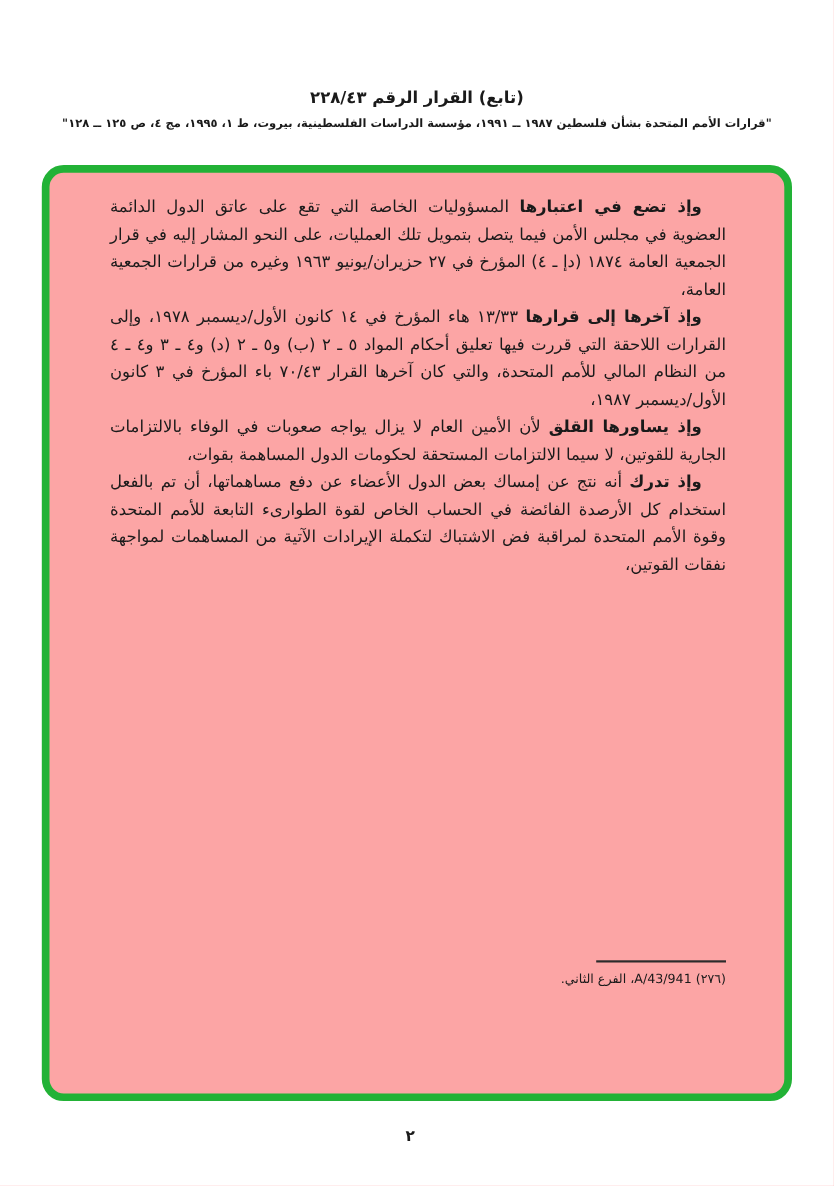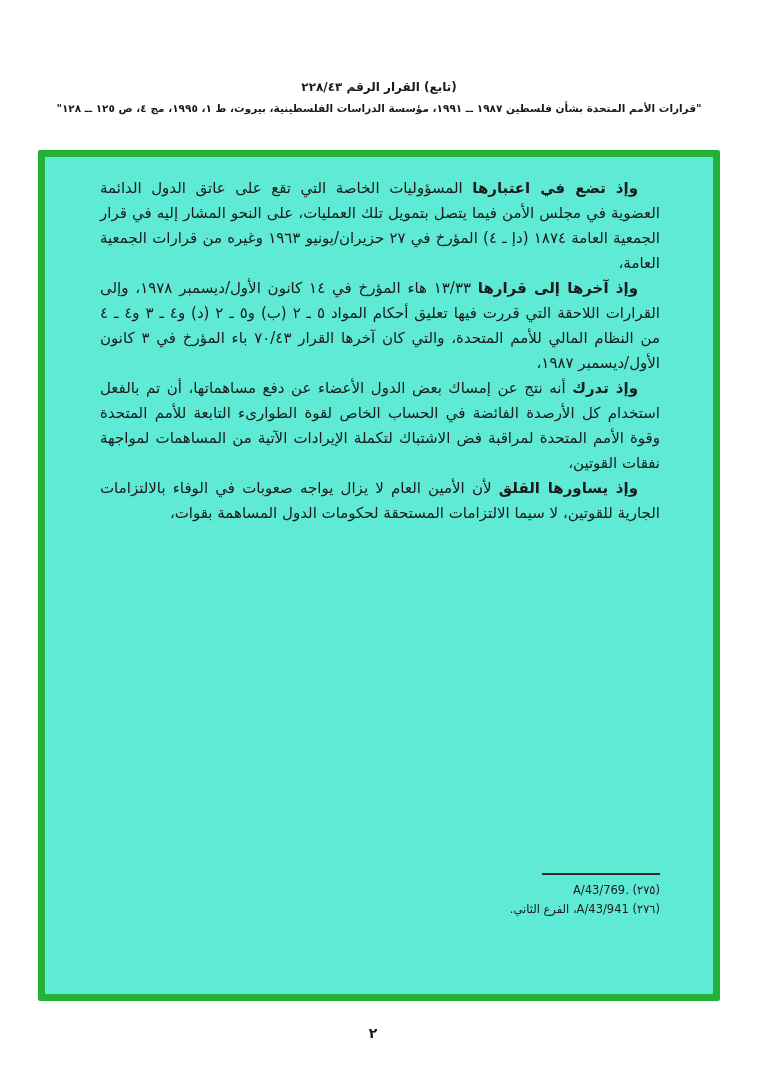--- a/index.html
+++ b/index.html
@@ -3,28 +3,28 @@
 <meta charset="utf-8">
 <style>
   html, body { margin:0; padding:0; }
   body {
     width:758px; height:1078px; position:relative;
     background:#ffffff; overflow:hidden;
     font-family:"DejaVu Sans", sans-serif;
     color:#1a1a1a;
   }
   .header { position:absolute; top:0; left:0; right:0; text-align:center; direction:rtl; }
-  .doc-title { margin-top:80px; font-size:12px; font-weight:bold; letter-spacing:0.5px; }
+  .doc-title { margin-top:80px; font-size:15px; font-weight:bold; letter-spacing:0.5px; }
   .doc-source { margin-top:8px; font-size:10.5px; font-weight:bold; }
 
   .page-box {
     position:absolute; left:38px; top:150px; width:682px; height:851px;
     box-sizing:border-box;
-    border:7px solid #22b236; border-radius:2px;
-    background:#5eead4;
+    border:7px solid #22b236; border-radius:20px;
+    background:#fca5a5;
   }
   .box-content {
     position:absolute; top:19px; right:53px; left:55px;
     direction:rtl; text-align:justify;
     font-size:15px; line-height:25px;
   }
   .para { margin:0; text-indent:22px; }
   .para.no-indent { text-indent:0; }
   .lead { font-weight:bold; }
   .fn-ref { font-size:9px; vertical-align:super; line-height:0; letter-spacing:0; }
@@ -47,26 +47,24 @@
 
 <div class="header">
   <div class="doc-title">(تابع) القرار الرقم ٢٢٨/٤٣</div>
   <div class="doc-source">"قرارات الأمم المتحدة بشأن فلسطين ١٩٨٧ ــ ١٩٩١، مؤسسة الدراسات الفلسطينية، بيروت، ط ١، ١٩٩٥، مج ٤، ص ١٢٥ ــ ١٢٨"</div>
 </div>
 
 <div class="page-box">
   <div class="box-content">
     <p class="para"><b class="lead">وإذ تضع في اعتبارها</b><span> المسؤوليات الخاصة التي تقع على عاتق الدول الدائمة العضوية في مجلس الأمن فيما يتصل بتمويل تلك العمليات، على النحو المشار إليه في قرار الجمعية العامة ١٨٧٤ (دإ ـ ٤) المؤرخ في ٢٧ حزيران/يونيو ١٩٦٣ وغيره من قرارات الجمعية العامة،</span><sup class="fn-ref"></sup></p>
     <p class="para"><b class="lead">وإذ آخرها إلى قرارها</b><span> ١٣/٣٣ هاء المؤرخ في ١٤ كانون الأول/ديسمبر ١٩٧٨، وإلى القرارات اللاحقة التي قررت فيها تعليق أحكام المواد ٥ ـ ٢ (ب) و٥ ـ ٢ (د) و٤ ـ ٣ و٤ ـ ٤ من النظام المالي للأمم المتحدة، والتي كان آخرها القرار ٧٠/٤٣ باء المؤرخ في ٣ كانون الأول/ديسمبر ١٩٨٧،</span><sup class="fn-ref"></sup></p>
+    <p class="para"><b class="lead">وإذ يساورها القلق</b><span> لأن الأمين العام لا يزال يواجه صعوبات في الوفاء بالالتزامات الجارية للقوتين، لا سيما الالتزامات المستحقة لحكومات الدول المساهمة بقوات،</span><sup class="fn-ref"></sup></p>
     <p class="para"><b class="lead">وإذ تدرك</b><span> أنه نتج عن إمساك بعض الدول الأعضاء عن دفع مساهماتها، أن تم بالفعل استخدام كل الأرصدة الفائضة في الحساب الخاص لقوة الطوارىء التابعة للأمم المتحدة وقوة الأمم المتحدة لمراقبة فض الاشتباك لتكملة الإيرادات الآتية من المساهمات لمواجهة نفقات القوتين،</span><sup class="fn-ref"></sup></p>
-    <p class="para"><b class="lead">وإذ يساورها القلق</b><span> لأن الأمين العام لا يزال يواجه صعوبات في الوفاء بالالتزامات الجارية للقوتين، لا سيما الالتزامات المستحقة لحكومات الدول المساهمة بقوات،</span><sup class="fn-ref"></sup></p>
   </div>
 
   <div class="footnotes">
     <div class="fn-rule"></div>
-    <div class="fn-line"><span>(٢٧٥)</span>
-      <span class="fn-latin" dir="ltr">A/43/769.</span><span></span></div>
     <div class="fn-line"><span>(٢٧٦)</span>
       <span class="fn-latin" dir="ltr">A/43/941</span><span>، الفرع الثاني.</span></div>
   </div>
 </div>
 
 <div class="page-number">٢</div>
 
 </body></html>

